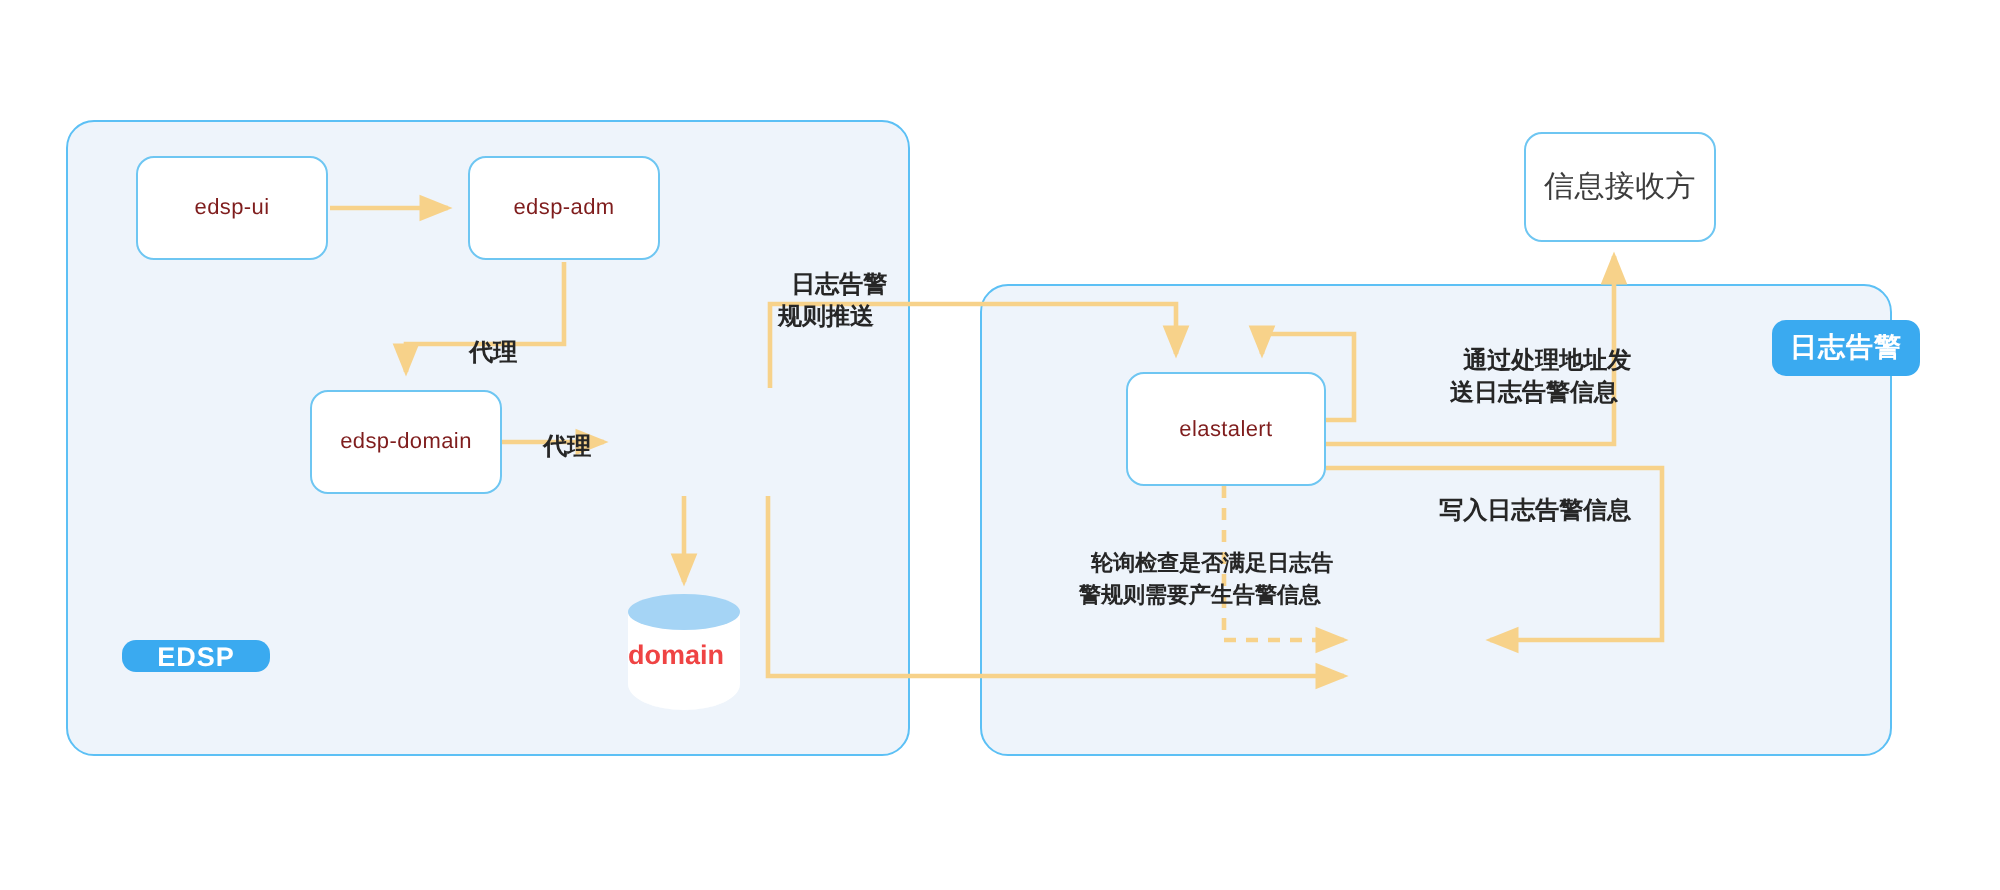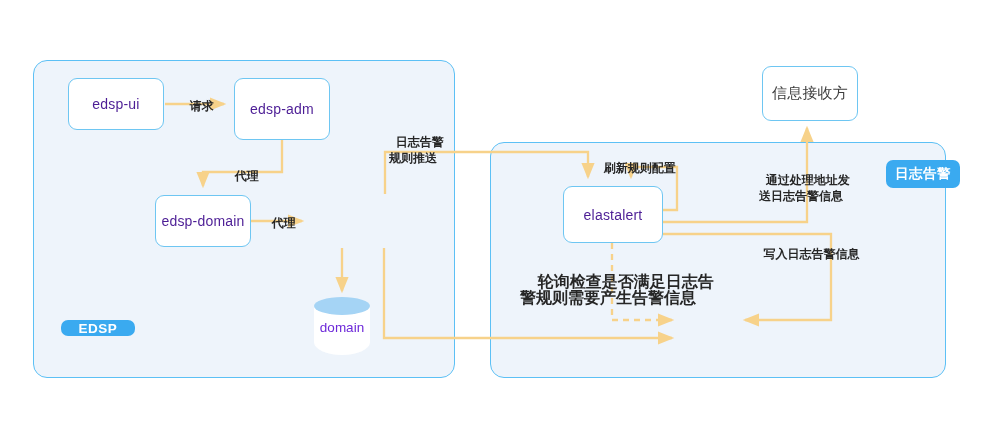--- a/index.html
+++ b/index.html
@@ -15,22 +15,22 @@
     box-sizing:border-box;
   }
   
   .node{
     position:absolute;
     background:#ffffff;
     border:1.5px solid #6ec6f2;
     border-radius:9px;
     box-sizing:border-box;
     display:flex;align-items:center;justify-content:center;
-    color:#4c1d95;
-    font-size:14px;
+    color:#7f1d1d;
+    font-size:11px;
     letter-spacing:.2px;
     z-index:6;
   }
   .node.cn{font-size:15px;color:#3d3d3d;}
 
   
   .cyl{position:absolute;z-index:6;}
   .cyl .body{
     position:absolute;left:0;right:0;top:9px;bottom:0;
     background:#ffffff;
@@ -38,21 +38,21 @@
     border-right:1.5px solid #ffffff;
     border-radius:0 0 50% 50%/0 0 13px 13px;
     box-shadow:inset 0 0 0 0 #fff;
   }
   .cyl .top{
     position:absolute;left:0;top:0;width:100%;height:18px;
     background:#a5d4f5;border-radius:50%;
   }
   .cyl .label{
     position:absolute;left:0;right:0;top:50%;transform:translateY(-40%);
-    text-align:center;font-size:13.5px;color:#6d28d9;
+    font-size:13.5px;color:#ef4444;font-weight:bold;
   }
 
   
   .badge{
     position:absolute;
     background:#3aaaf0;
     color:#ffffff;
     border-radius:7px;
     display:flex;align-items:center;justify-content:center;
     font-size:13.5px;
@@ -65,21 +65,21 @@
   .elabel{
     position:absolute;
     color:#262626;
     font-size:12px;
     font-weight:700;
     line-height:16px;
     text-align:center;
     white-space:pre;
     z-index:7;
   }
-  .elabel.sm{font-size:16px;}
+  .elabel.sm{font-size:11px;}
 
   
   #wires{position:absolute;left:0;top:0;width:1000px;height:445px;z-index:4;}
 </style>
 </head>
 <body>
 
 <div id="canvas">
 
   <div class="panel" style="left:33px;top:60px;width:422px;height:318px;"></div>
@@ -112,21 +112,21 @@
       <path d="M663,234 L831,234 L831,320 L745,320" marker-end="url(#ah)"></path>
 
       <path d="M612,243 L612,320 L672,320" stroke-dasharray="6 5" marker-end="url(#ah)"></path>
     </g>
   </svg>
 
   <div class="node" style="left:68px;top:78px;width:96px;height:52px;">
     <span>edsp-ui</span>
   </div>
 
-  <div class="node" style="left:234px;top:78px;width:96px;height:62px;">
+  <div class="node" style="left:234px;top:78px;width:96px;height:52px;">
     <span>edsp-adm</span>
   </div>
 
   <div class="node" style="left:155px;top:195px;width:96px;height:52px;">
     <span>edsp-domain</span>
   </div>
 
 
   <div class="node" style="left:563px;top:186px;width:100px;height:57px;">
     <span>elastalert</span>
@@ -136,49 +136,43 @@
     <span>信息接收方</span>
   </div>
 
   <div class="cyl" style="left:314px;top:297px;width:56px;height:58px;">
     <div class="body"></div>
     <div class="top"></div>
     <div class="label">domain</div>
   </div>
 
 
-  <div class="elabel" style="left:160px;top:82px;width:70px;">
-    <span>请求</span>
-  </div>
 
   <div class="elabel" style="left:205px;top:152px;width:70px;">
     <span>代理</span>
   </div>
 
   <div class="elabel" style="left:242px;top:199px;width:70px;">
     <span>代理</span>
   </div>
 
 
   <div class="elabel" style="left:378px;top:118px;width:70px;">
     <span>日志告警
 规则推送</span>
   </div>
 
 
-  <div class="elabel" style="left:563px;top:144px;width:140px;">
-    <span>刷新规则配置</span>
-  </div>
 
-  <div class="elabel" style="left:746px;top:156px;width:110px;">
+  <div class="elabel" style="left:712px;top:156px;width:110px;">
     <span>通过处理地址发
 送日志告警信息</span>
   </div>
 
-  <div class="elabel" style="left:732px;top:231px;width:130px;font-family:Liberation Mono, monospace;">
+  <div class="elabel" style="left:696px;top:231px;width:130px;">
     <span>写入日志告警信息</span>
   </div>
 
   <div class="elabel sm" style="left:520px;top:258px;width:160px;">
     <span>轮询检查是否满足日志告
 警规则需要产生告警信息</span>
   </div>
 
   <div class="badge" style="left:61px;top:320px;width:74px;height:16px;">
     <span>EDSP</span>

